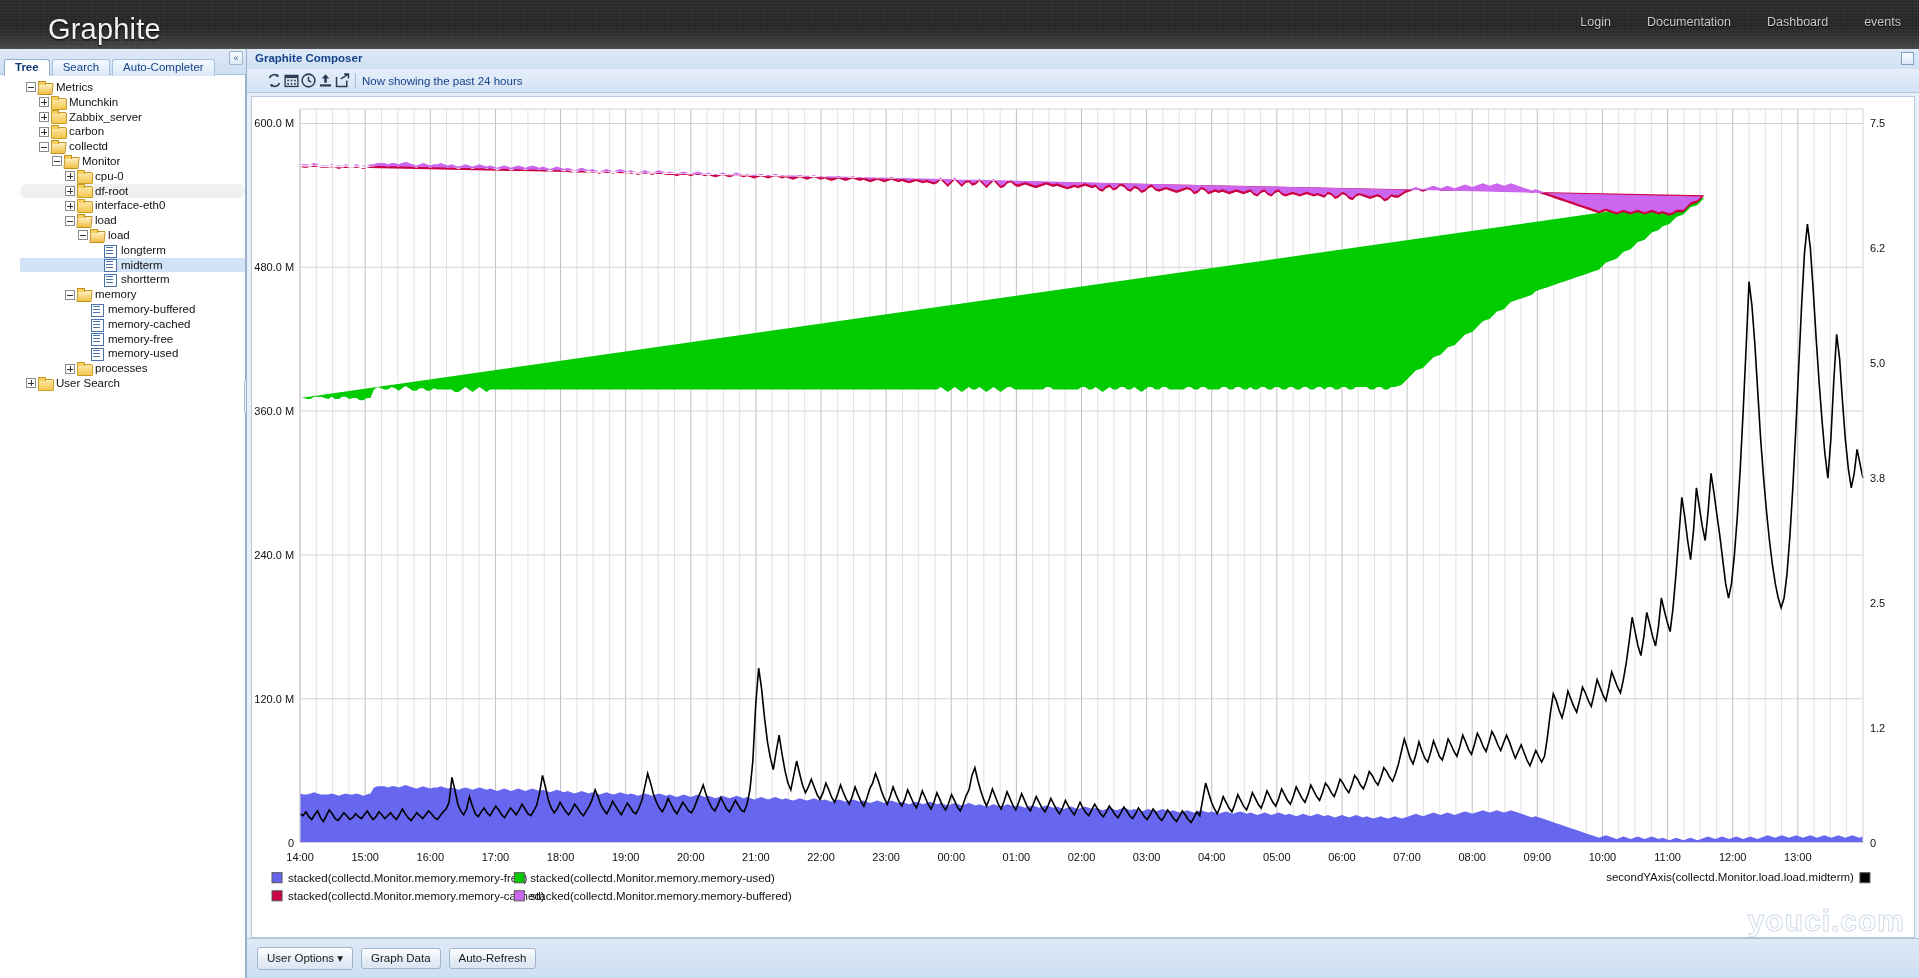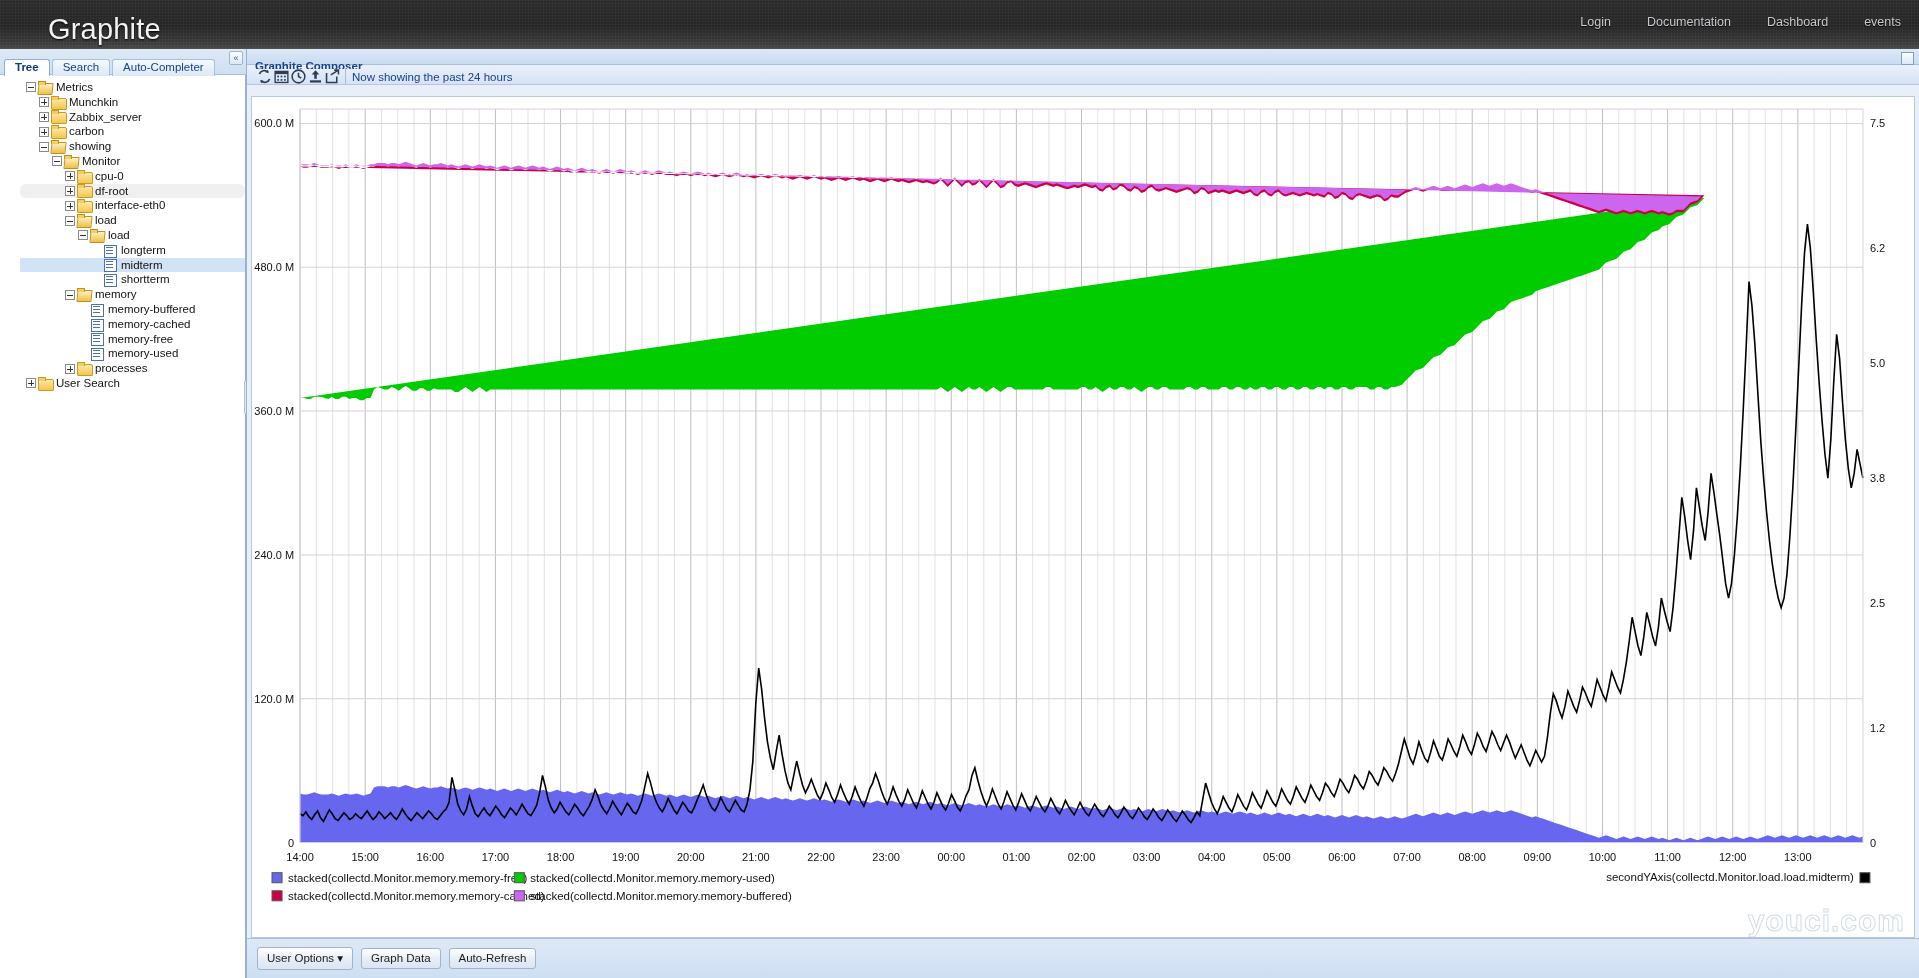--- a/index.html
+++ b/index.html
@@ -140,36 +140,36 @@
     border: 1px solid #a9c0da; border-radius: 2px;
   }
 
   
   #composer {
     position: absolute; left: 246px; top: 49px; right: 0; bottom: 0;
     background: #e8eff8;
     border-left: 1px solid #9ab2cf;
   }
   #composer-title {
-    position: absolute; left: 0; top: 0; right: 0; height: 16px;
+    position: absolute; left: 0; top: 0; right: 0; height: 36px;
     background: linear-gradient(180deg, #dce8f6 0%, #cadcf1 100%);
     border-bottom: 1px solid #a9c0da;
     font-size: 11.5px; font-weight: bold; color: #15428b;
-    padding: 11px 0 0 8px;
+    padding: 3px 0 0 8px;
   }
   #composer-restore {
     position: absolute; right: 5px; top: 3px; width: 13px; height: 13px;
     border: 1px solid #7f9fc4; background: linear-gradient(180deg,#fbfdff,#dbe8f7);
     cursor: pointer;
   }
   #composer-toolbar {
-    position: absolute; left: 0; top: 20px; right: 0; height: 16px;
+    position: absolute; left: 0; top: 20px; right: 0; height: 24px;
     background: linear-gradient(180deg, #e6eefa 0%, #d5e3f4 100%);
     border-bottom: 1px solid #b2c6dd;
-    display: flex; align-items: center; padding-left: 9px;
+    display: flex; align-items: center; padding-left: 19px;
   }
   .tb-icon {
     width: 17px; height: 17px; position: relative; cursor: pointer;
     color: #2c3d55;
   }
   .tb-sep {
     width: 1px; height: 15px; background: #a9bdd4; margin: 0 4px;
   }
   #tb-status { font-size: 11.5px; color: #15428b; margin-left: 2px; }
 
@@ -247,21 +247,21 @@
       <div class="tnode">
         <span class="tgutter" style="width: 19px; flex: 0 0 auto;"></span>
         <span class="texp plus"></span>
         <span class="ticon folder"></span>
         <span class="tlabel">carbon</span>
       </div>
       <div class="tnode">
         <span class="tgutter" style="width: 19px; flex: 0 0 auto;"></span>
         <span class="texp "></span>
         <span class="ticon folderopen"></span>
-        <span class="tlabel">showing</span>
+        <span class="tlabel">collectd</span>
       </div>
       <div class="tnode">
         <span class="tgutter" style="width: 32px; flex: 0 0 auto;"></span>
         <span class="texp "></span>
         <span class="ticon folderopen"></span>
         <span class="tlabel">Monitor</span>
       </div>
       <div class="tnode">
         <span class="tgutter" style="width: 45px; flex: 0 0 auto;"></span>
         <span class="texp plus"></span>

